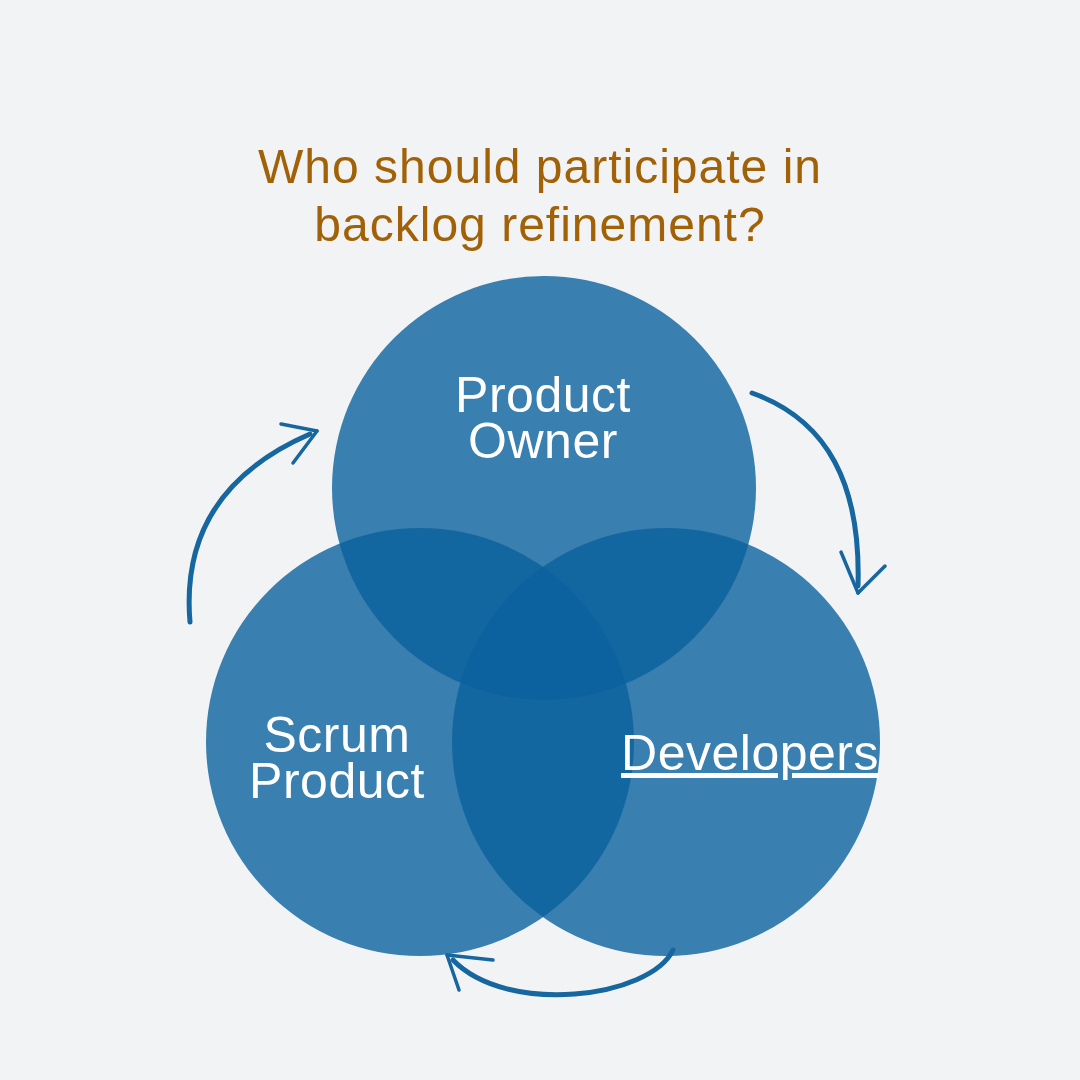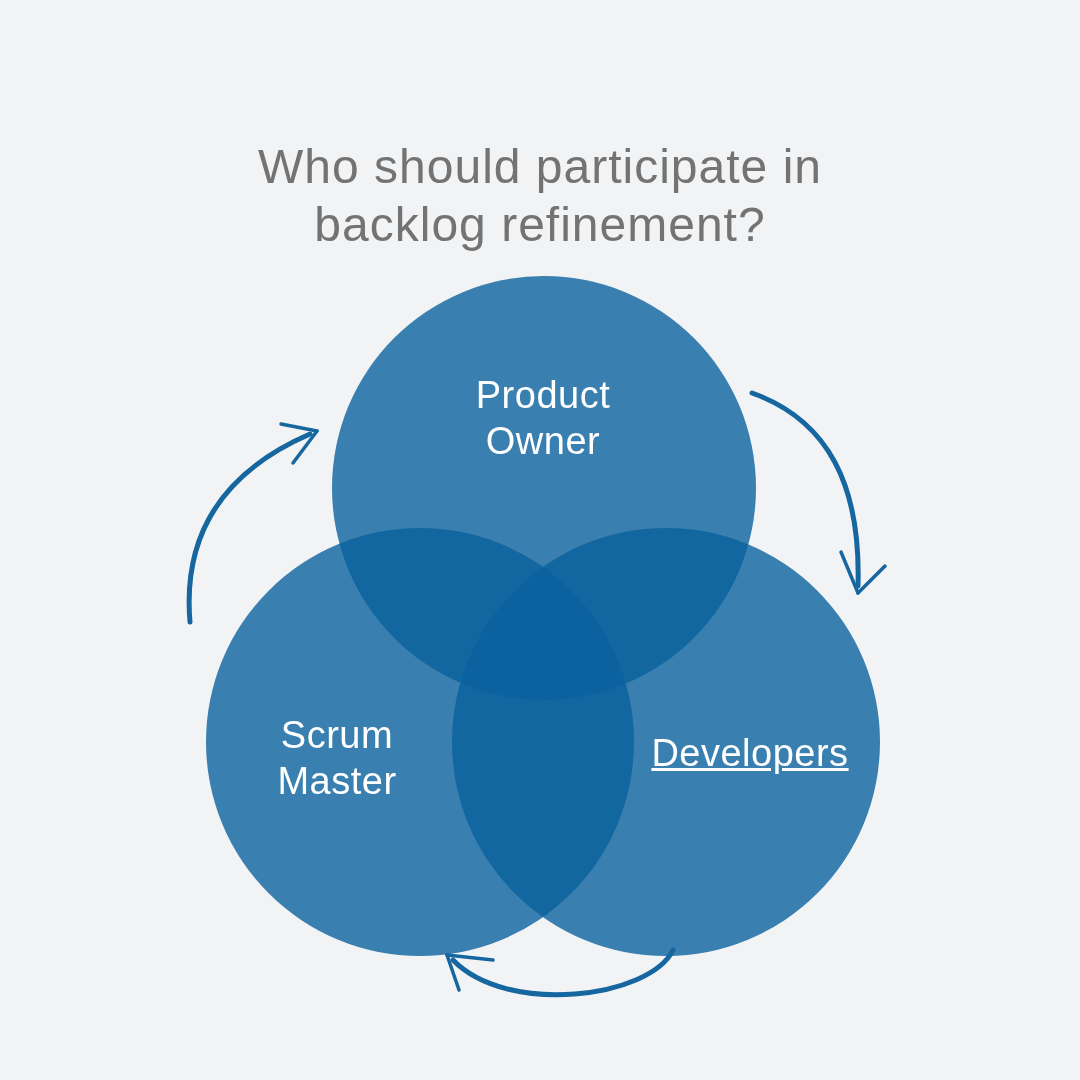--- a/index.html
+++ b/index.html
@@ -19,34 +19,34 @@
     position: absolute;
     top: 106px;
     left: 50%;
     transform: translateX(-50%);
     width: 660px;
     text-align: center;
     font-size: 48px;
     line-height: 58px;
     font-weight: 500;
     letter-spacing: 1px;
-    color: #737373;
+    color: #a16207;
   }
   .circle {
     position: absolute;
     border-radius: 50%;
     background: rgba(10, 97, 158, 0.8);
   }
   .c-po  { left: 332px; top: 276px; width: 424px; height: 424px; }
   .c-sm  { left: 206px; top: 528px; width: 428px; height: 428px; }
   .c-dev { left: 452px; top: 528px; width: 428px; height: 428px; }
   .vlabel {
     position: absolute;
     color: #ffffff;
-    font-size: 38px;
+    font-size: 50px;
     line-height: 46px;
     font-weight: 400;
     letter-spacing: 0.5px;
     text-align: center;
   }
   .l-po  { left: 423px; top: 372px; width: 240px; }
   .l-sm  { left: 217px; top: 712px; width: 240px; }
   .l-dev { left: 600px; top: 730px; width: 300px; text-decoration: underline; }
   .arrows-svg {
     position: absolute;
@@ -72,21 +72,21 @@
 <div class="canvas">
 
   <h1 class="title">Who should participate in backlog refinement?</h1>
 
   <div>
     <div class="circle c-po"></div>
     <div class="circle c-sm"></div>
     <div class="circle c-dev"></div>
 
     <div class="vlabel l-po">Product Owner</div>
-    <div class="vlabel l-sm">Scrum Master</div>
+    <div class="vlabel l-sm">Scrum Product</div>
     <div class="vlabel l-dev">Developers</div>
   </div>
 
   <svg class="arrows-svg" viewBox="0 0 1080 1080">
     <g>
       <path class="arrow-line" d="M 190 622 C 183 540, 218 474, 310 434" stroke="#16669f"></path>
       <path class="arrow-barb" d="M 317 431 L 281 424" stroke="#16669f"></path>
       <path class="arrow-barb" d="M 317 431 L 293 463" stroke="#16669f"></path>
     </g>
     <g>

